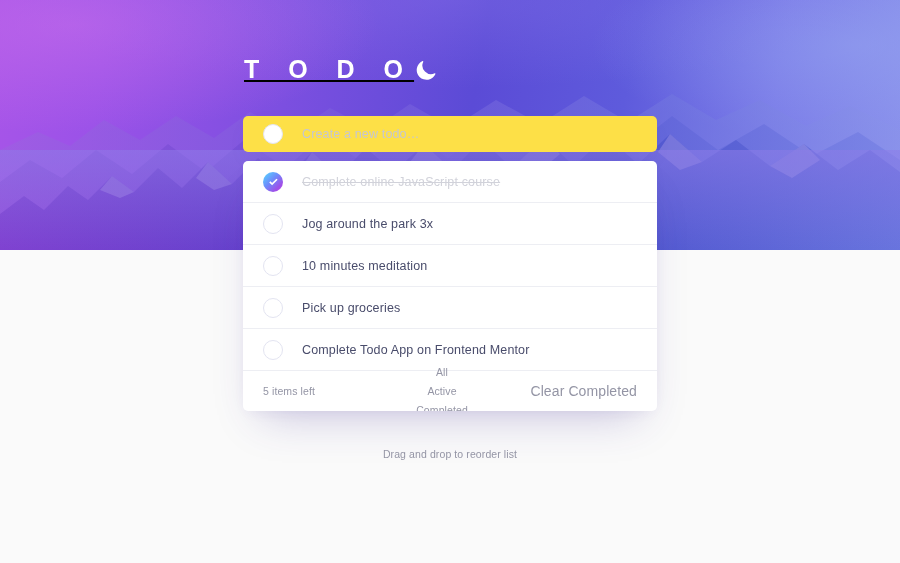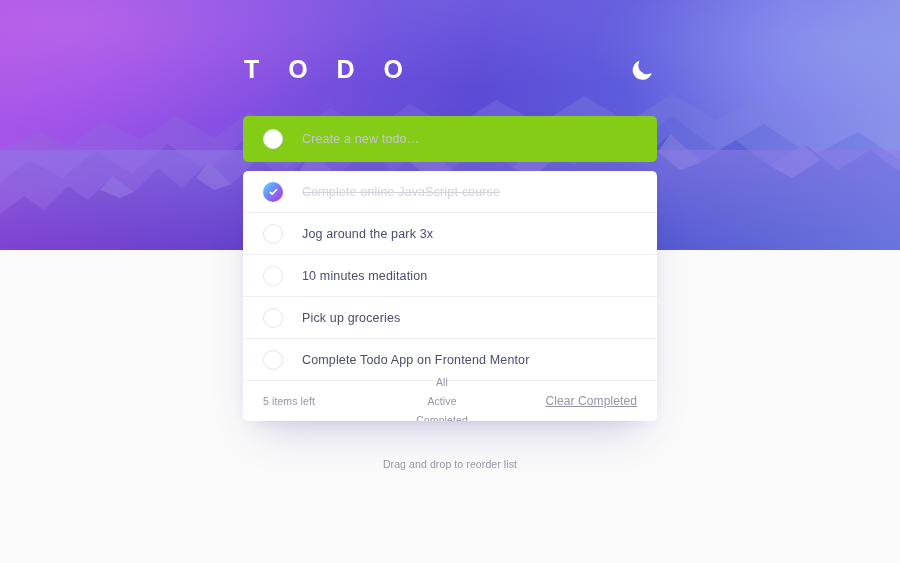--- a/index.html
+++ b/index.html
@@ -53,46 +53,46 @@
     position: absolute;
     left: 243px;
     top: 0;
     width: 414px;
   }
 
   
   .app-header {
     display: flex;
     align-items: center;
-    justify-content: space-between;
     height: 48px;
     margin-top: 45px;
     padding: 0 1px;
+    text-decoration: underline;
   }
   .app-title {
     color: #FFFFFF;
     font-size: 25px;
     font-weight: 700;
     letter-spacing: 11px;
     line-height: 1;
   }
   .theme-toggle {
     width: 26px; height: 26px;
     display: flex;
     align-items: center;
     justify-content: center;
     cursor: pointer;
     background: none; border: none;
   }
 
   
   .new-todo {
     margin-top: 23px;
-    height: 46px;
-    background: #84cc16;
+    height: 36px;
+    background: #fde047;
     border-radius: 5px;
     display: flex;
     align-items: center;
     padding: 0 20px;
     box-shadow: 0 10px 28px -12px rgba(60,40,150,0.22);
   }
   .new-todo-input {
     flex: 1;
     border: none;
     outline: none;
@@ -180,26 +180,25 @@
     font-family: "Liberation Sans", sans-serif;
     font-size: 10.5px;
     color: #9495A5;
     cursor: pointer;
     letter-spacing: 0.1px;
   }
   .clear-completed {
     margin-left: auto;
     background: none; border: none; padding: 0;
     font-family: "Liberation Sans", sans-serif;
-    font-size: 12px;
+    font-size: 14px;
     color: #9495A5;
     cursor: pointer;
     white-space: nowrap;
     letter-spacing: 0.1px;
-    text-decoration: underline;
   }
   .footer-inner {
     position: relative;
     display: flex;
     align-items: center;
     width: 100%;
     justify-content: flex-end;
   }
 
   

